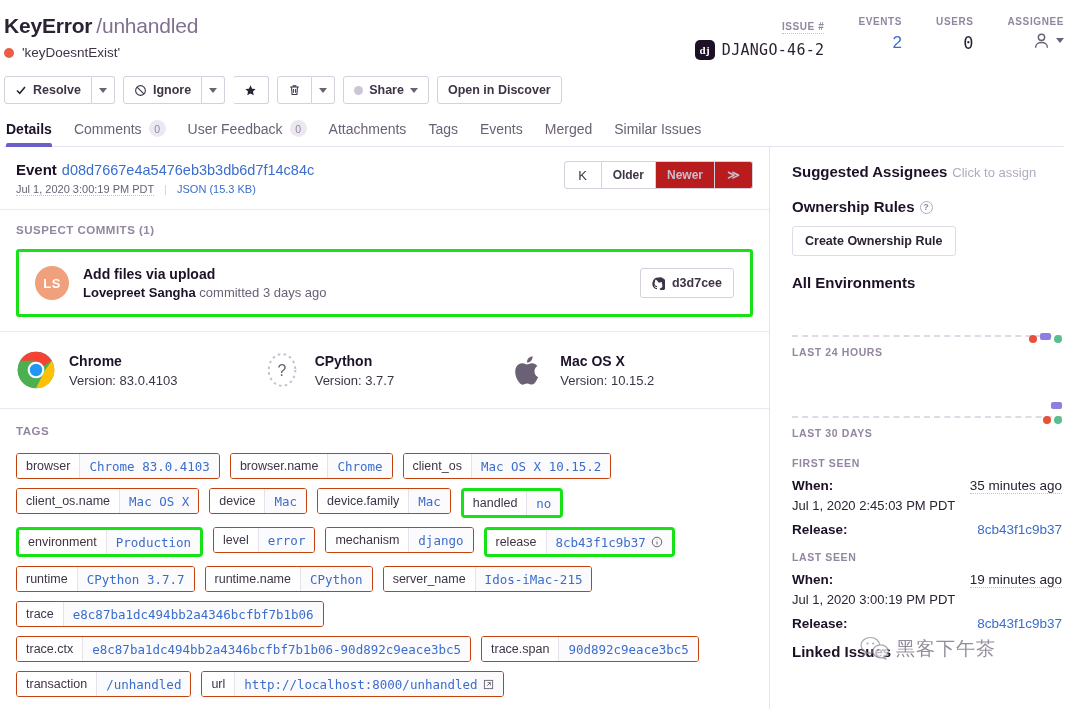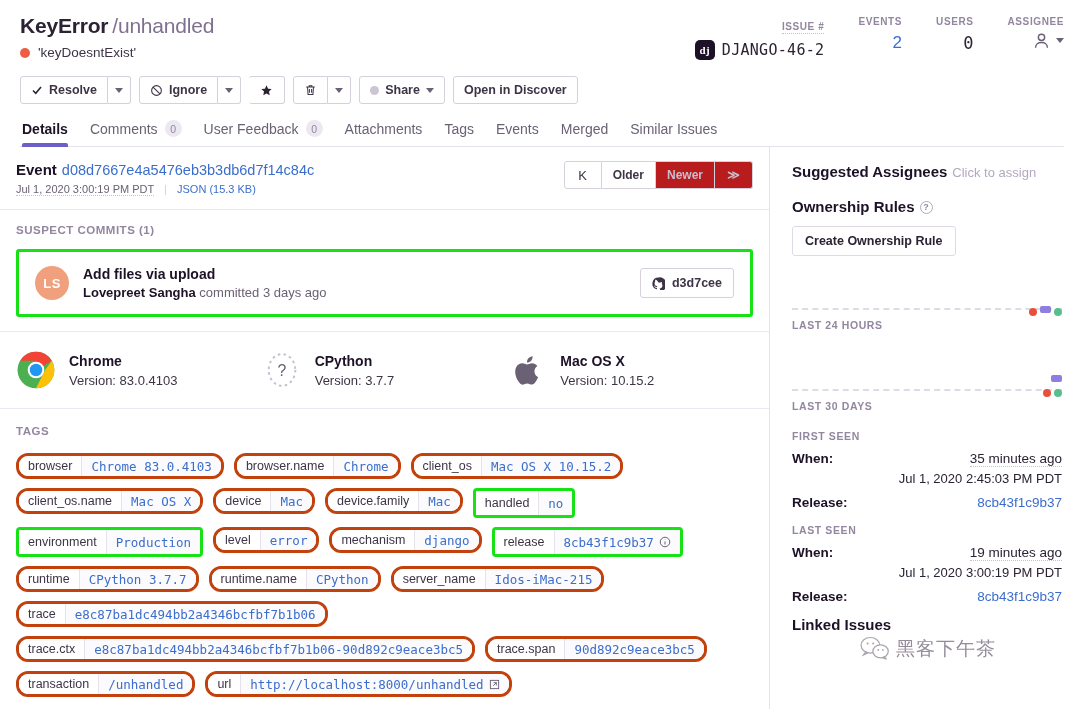--- a/index.html
+++ b/index.html
@@ -6,21 +6,21 @@
   html, body {
     width: 1080px; height: 709px;
     background: #ffffff;
     font-family: "Liberation Sans", sans-serif;
     color: #2b2233;
     overflow: hidden;
   }
   .app { position: relative; width: 1080px; height: 709px; display: flex; flex-direction: column; }
 
   
-  .header { padding: 12px 16px 0 20px; background:#fff; }
+  .header { padding: 12px 16px 0 4px; background:#fff; }
   .header-top { display: flex; align-items: flex-start; justify-content: space-between; }
   .title-block { padding-top: 2px; }
   .issue-title { font-size: 21px; font-weight: 700; line-height: 1.15; letter-spacing: -0.2px; }
   .issue-title .culprit { font-weight: 400; color: #80708f; margin-left: 4px; }
   .issue-sub { display: flex; align-items: center; gap: 8px; margin-top: 7px; font-size: 13.5px; color: #3e3446; }
   .level-dot { width: 10px; height: 10px; border-radius: 50%; background: #ec5e44; flex: none; }
 
   
   .stats { display: flex; align-items: flex-start; gap: 0; padding-top: 4px; }
   .stat { text-align: right; padding-left: 34px; }
@@ -92,21 +92,21 @@
 
   
   .ctx { display: flex; padding: 18px 16px; }
   .ctx-item { display: flex; align-items: center; gap: 13px; width: 246px; }
   .ctx-name { font-size: 14px; font-weight: 700; color: #1d1127; }
   .ctx-ver { font-size: 13px; color: #3e3446; margin-top: 4px; }
 
   
   .tags-sec { padding: 16px 16px 10px 16px; }
   .tag-list { display: flex; flex-wrap: wrap; gap: 9px 10px; margin-top: 16px; }
-  .tag { display: flex; align-items: stretch; border: 3px solid #c2410c; border-radius: 12px; overflow: hidden; background:#fff; height: 26px; }
+  .tag { display: flex; align-items: stretch; border: 1px solid #c2410c; border-radius: 3px; overflow: hidden; background:#fff; height: 26px; }
   .tag.hl-tag { border: 3px solid #16e216; height: 30px; border-radius: 4px; }
   .tag-k { padding: 0 9px; display: flex; align-items: center; font-size: 12.5px; color: #3e3446; background: #fff; }
   .tag-v { padding: 0 9px; display: flex; align-items: center; gap: 5px; font-size: 12.5px; color: #3b6ecc;
            background: #fbfafc; border-left: 1px solid #e7e1ec; font-family: "DejaVu Sans Mono", monospace; }
   .tag.hl-tag .tag-v { border-left: 1px solid #e7e1ec; }
 
   
   .aside h3 { font-size: 15px; font-weight: 700; color: #1d1127; }
   .aside .muted-inline { font-size: 13px; color: #b3a9bf; font-weight: 400; margin-left: 5px; }
   .aside-block { margin-bottom: 18px; }
@@ -117,21 +117,21 @@
             color: #9386a0; font-size: 9px; align-items: center; justify-content: center; margin-left: 5px; vertical-align: 2px; }
   .chart { height: 42px; position: relative; margin: 10px 0 3px 0; }
   .chart .baseline { position: absolute; left: 0; right: 0; bottom: 6px; border-top: 2px dashed #e0dae6; }
   .marks { position: absolute; right: 0; bottom: 0; height: 26px; display: flex; align-items: flex-end; gap: 3px; }
   .mk { border-radius: 2px; }
   .kv { display: flex; justify-content: space-between; align-items: baseline; margin-top: 9px; font-size: 13.5px; }
   .kv .k { font-weight: 700; color: #1d1127; }
   .kv .v { color: #2b2233; }
   .kv .v.dotted { border-bottom: 1px dotted #c6bfd0; }
   .kv .v.link { color: #3b6ecc; }
-  .sub-line { text-align: right; font-size: 13px; color: #2b2233; margin-top: 4px; }
+  .sub-line { text-align: left; font-size: 13px; color: #2b2233; margin-top: 4px; }
 
   
   .watermark { position: absolute; left: 860px; top: 636px; display: flex; align-items: center; gap: 6px;
                opacity: .72; pointer-events: none; }
   .wm-text { font-size: 19px; color: #6b6175; font-family: "DejaVu Sans", sans-serif; letter-spacing: 1px; }
 </style>
 </head>
 <body>
 
 <div class="app">
@@ -485,20 +485,21 @@
       </div>
 
       <div class="aside-block">
         <h3>
           <span>Ownership Rules</span><span class="q-icon">?</span>
         </h3>
         <button class="create-btn">Create Ownership Rule</button>
       </div>
 
       <div class="aside-block">
+        <h3>All Environments</h3>
 
         <div class="chart">
           <div class="baseline"></div>
           <div class="marks">
             <span class="mk" style="width:8px;height:8px;border-radius:50%;background:#e8503a;"></span>
             <span class="mk" style="width:11px;height:7px;background:#8d7ee0;margin-bottom:3px;"></span>
             <span class="mk" style="width:8px;height:8px;border-radius:50%;background:#57be8c;"></span>
           </div>
         </div>
         <div class="label-sm">LAST 24 HOURS</div>

